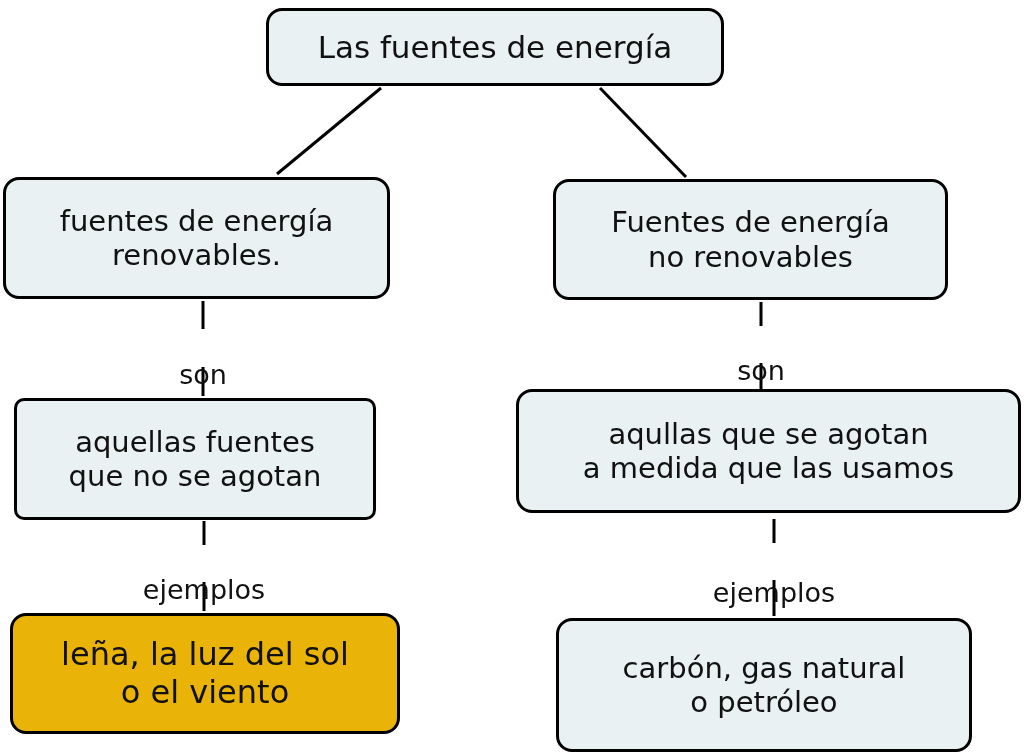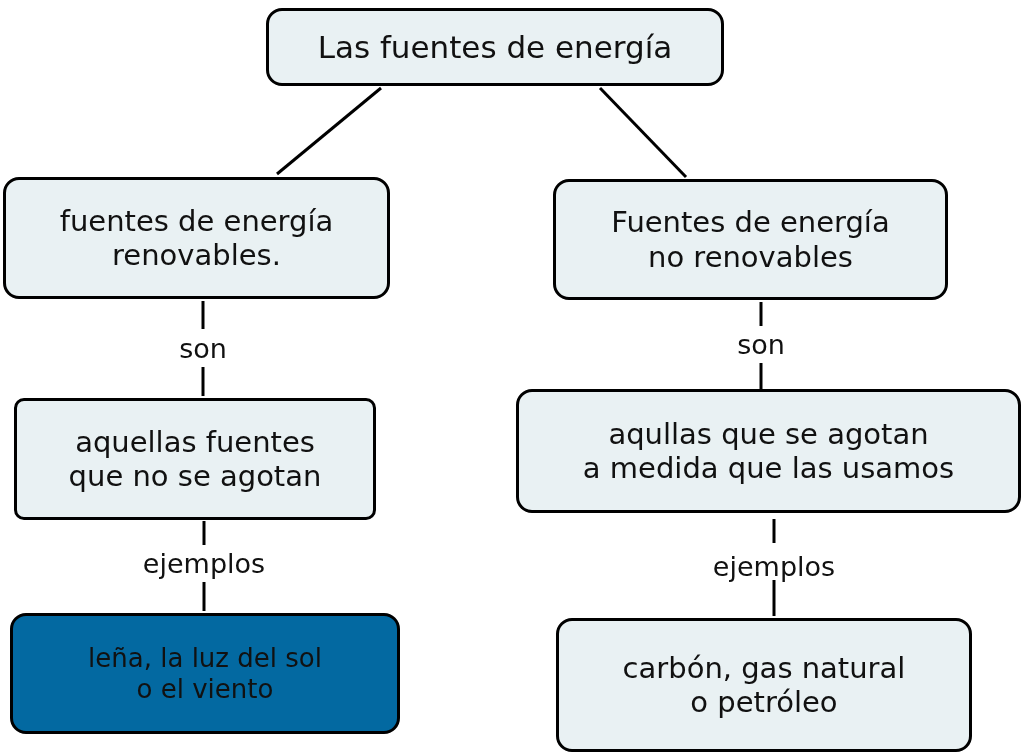--- a/index.html
+++ b/index.html
@@ -34,20 +34,21 @@
     display: block;
     width: 100%;
     white-space: pre-line;
   }
   .edge-label {
     position: absolute;
     color: #111111;
     white-space: nowrap;
     z-index: 3;
     background: transparent;
+    margin-top: 26px;
   }
   svg.links {
     position: absolute;
     left: 0;
     top: 0;
     width: 1032px;
     height: 755px;
     z-index: 1;
     pointer-events: none;
   }
@@ -73,21 +74,21 @@
   <div id="node-layer">
       <div class="node" style="left: 266px; top: 8px; width: 458px; height: 78px; font-size: 31px; background: rgb(233, 241, 243); border-color: rgb(0, 0, 0); color: rgb(17, 17, 17);"><span class="node-text">Las fuentes de energía</span></div>
       <div class="node" style="left: 3px; top: 177px; width: 387px; height: 122px; font-size: 29px; background: rgb(233, 241, 243); border-color: rgb(0, 0, 0); color: rgb(17, 17, 17);"><span class="node-text">fuentes de energía
 renovables.</span></div>
       <div class="node" style="left: 553px; top: 179px; width: 395px; height: 121px; font-size: 29px; background: rgb(233, 241, 243); border-color: rgb(0, 0, 0); color: rgb(17, 17, 17);"><span class="node-text">Fuentes de energía
 no renovables</span></div>
       <div class="node" style="left: 14px; top: 398px; width: 362px; height: 122px; font-size: 29px; background: rgb(233, 241, 243); border-color: rgb(0, 0, 0); color: rgb(17, 17, 17); border-radius: 10px;"><span class="node-text">aquellas fuentes
 que no se agotan</span></div>
       <div class="node" style="left: 516px; top: 389px; width: 505px; height: 124px; font-size: 29px; background: rgb(233, 241, 243); border-color: rgb(0, 0, 0); color: rgb(17, 17, 17);"><span class="node-text">aqullas que se agotan
 a medida que las usamos</span></div>
-      <div class="node" style="left: 10px; top: 613px; width: 390px; height: 121px; font-size: 26px; background: #0369a1; border-color: rgb(0, 0, 0); color: rgb(17, 17, 17);"><span class="node-text">leña, la luz del sol
+      <div class="node" style="left: 10px; top: 613px; width: 390px; height: 121px; font-size: 32px; background: #eab308; border-color: rgb(0, 0, 0); color: rgb(17, 17, 17);"><span class="node-text">leña, la luz del sol
 o el viento</span></div>
       <div class="node" style="left: 556px; top: 618px; width: 416px; height: 134px; font-size: 29px; background: rgb(233, 241, 243); border-color: rgb(0, 0, 0); color: rgb(17, 17, 17);"><span class="node-text">carbón, gas natural
 o petróleo</span></div>
     </div>
   <div id="label-layer">
       <div class="edge-label" style="font-size: 27px; color: rgb(17, 17, 17); left: 179.148px; top: 332.5px;">son</div>
       <div class="edge-label" style="font-size: 27px; color: rgb(17, 17, 17); left: 737.148px; top: 328.5px;">son</div>
       <div class="edge-label" style="font-size: 27px; color: rgb(17, 17, 17); left: 142.867px; top: 547.5px;">ejemplos</div>
       <div class="edge-label" style="font-size: 27px; color: rgb(17, 17, 17); left: 712.867px; top: 550.5px;">ejemplos</div>
     </div>

